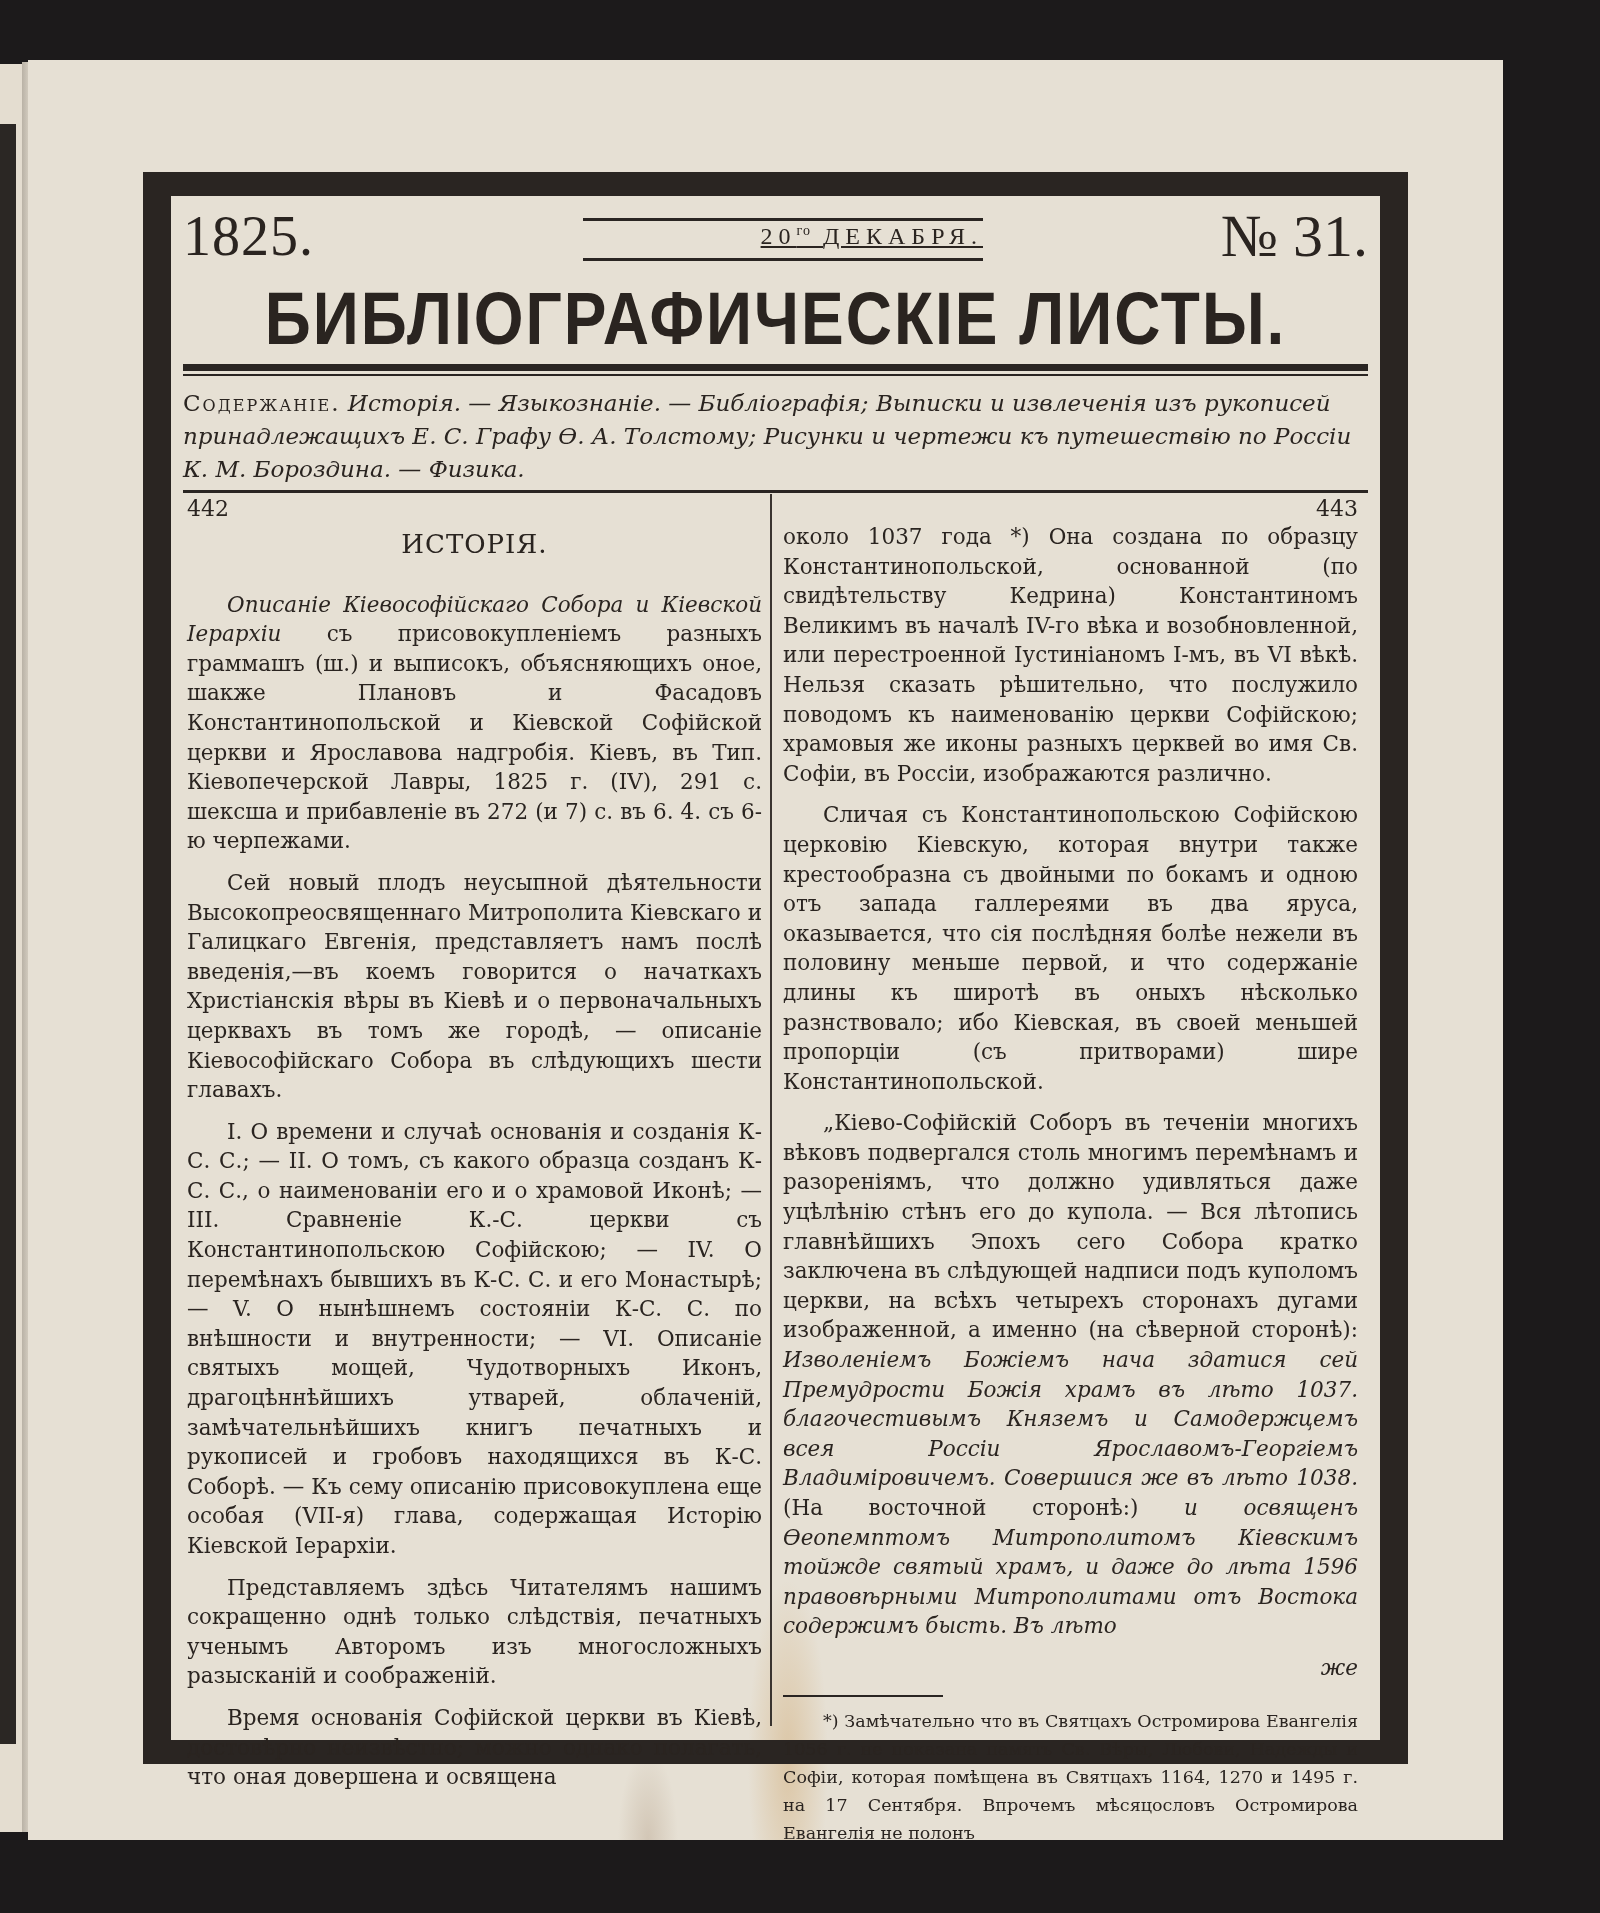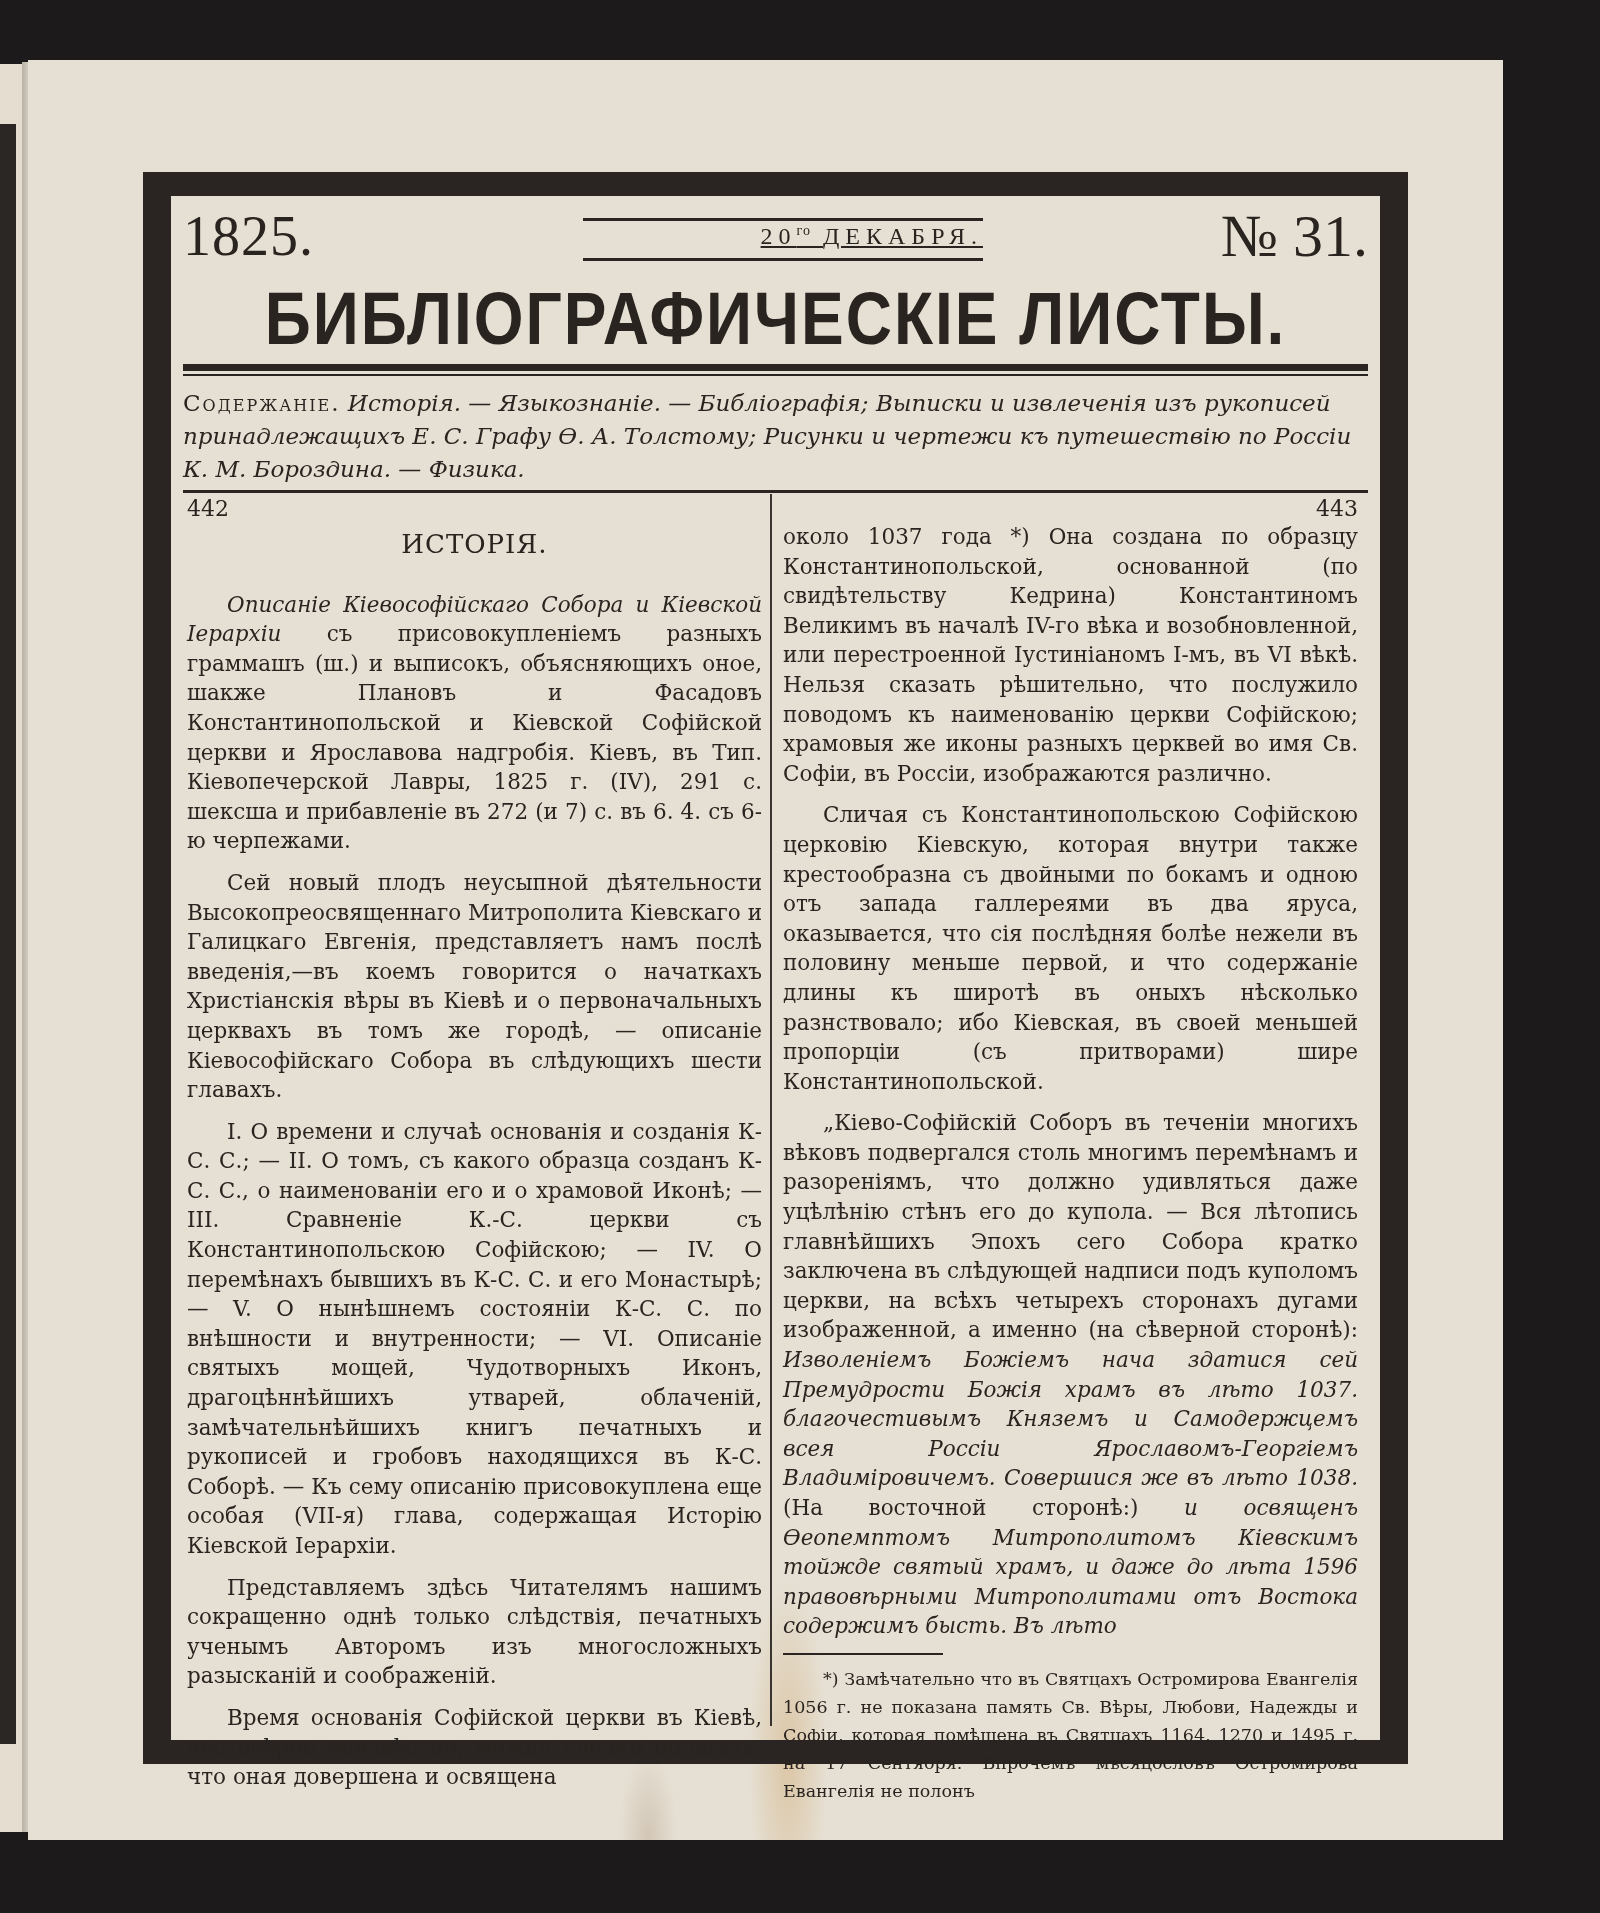--- a/index.html
+++ b/index.html
@@ -142,17 +142,18 @@
       <p>Время основанія Софійской церкви въ Кіевѣ, достовѣрно неизвѣстно; можно однако полагать, что оная довершена и освящена</p>
     </div>
 
     <div class="col-divider"></div>
 
     <div class="col col-right">
       <div class="page-num">443</div>
       <p class="noindent">около 1037 года *) Она создана по образцу Константинопольской, основанной (по свидѣтельству Кедрина) Константиномъ Великимъ въ началѣ IV-го вѣка и возобновленной, или перестроенной Іустиніаномъ I-мъ, въ VI вѣкѣ. Нельзя сказать рѣшительно, что послужило поводомъ къ наименованію церкви Софійскою; храмовыя же иконы разныхъ церквей во имя Св. Софіи, въ Россіи, изображаются различно.</p>
       <p>Сличая съ Константинопольскою Софійскою церковію Кіевскую, которая внутри также крестообразна съ двойными по бокамъ и одною отъ запада галлереями въ два яруса, оказывается, что сія послѣдняя болѣе нежели въ половину меньше первой, и что содержаніе длины къ широтѣ въ оныхъ нѣсколько разнствовало; ибо Кіевская, въ своей меньшей пропорціи (съ притворами) шире Константинопольской.</p>
       <p><span>„Кіево-Софійскій Соборъ въ теченіи многихъ вѣковъ подвергался столь многимъ перемѣнамъ и разореніямъ, что должно удивляться даже уцѣлѣнію стѣнъ его до купола. — Вся лѣтопись главнѣйшихъ Эпохъ сего Собора кратко заключена въ слѣдующей надписи подъ куполомъ церкви, на всѣхъ четырехъ сторонахъ дугами изображенной, а именно (на сѣверной сторонѣ):</span> <i>Изволеніемъ Божіемъ нача здатися сей Премудрости Божія храмъ въ лѣто 1037. благочестивымъ Княземъ и Самодержцемъ всея Россіи Ярославомъ-Георгіемъ Владиміровичемъ. Совершися же въ лѣто 1038.</i> <span>(На восточной сторонѣ:)</span> <i>и освященъ Ѳеопемптомъ Митрополитомъ Кіевскимъ тойжде святый храмъ, и даже до лѣта 1596 правовѣрными Митрополитами отъ Востока содержимъ бысть. Въ лѣто</i></p>
+      <p class="right-end">же</p>
       <div class="fn-rule"></div>
       <p class="footnote">*) Замѣчательно что въ Святцахъ Остромирова Евангелія 1056 г. не показана память Св. Вѣры, Любови, Надежды и Софіи, которая помѣщена въ Святцахъ 1164, 1270 и 1495 г. на 17 Сентября. Впрочемъ мѣсяцословъ Остромирова Евангелія не полонъ</p>
     </div>
   </div>
 </div>
 
 </body></html>

